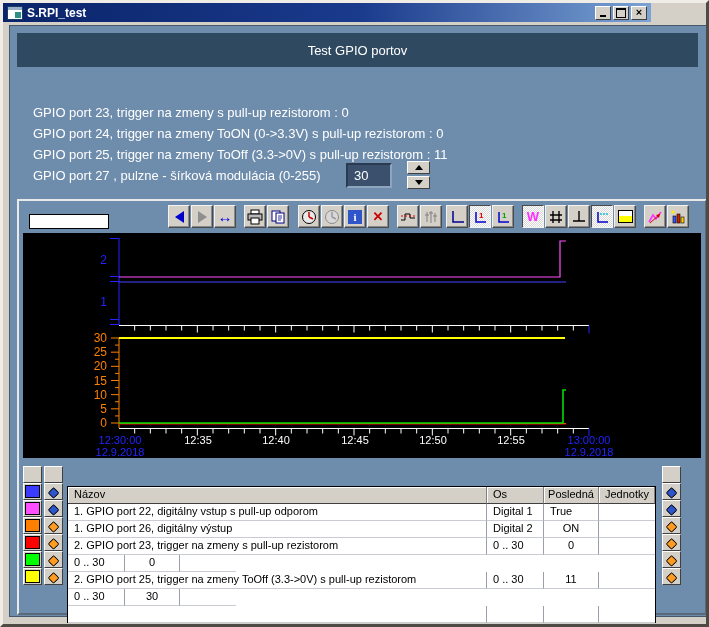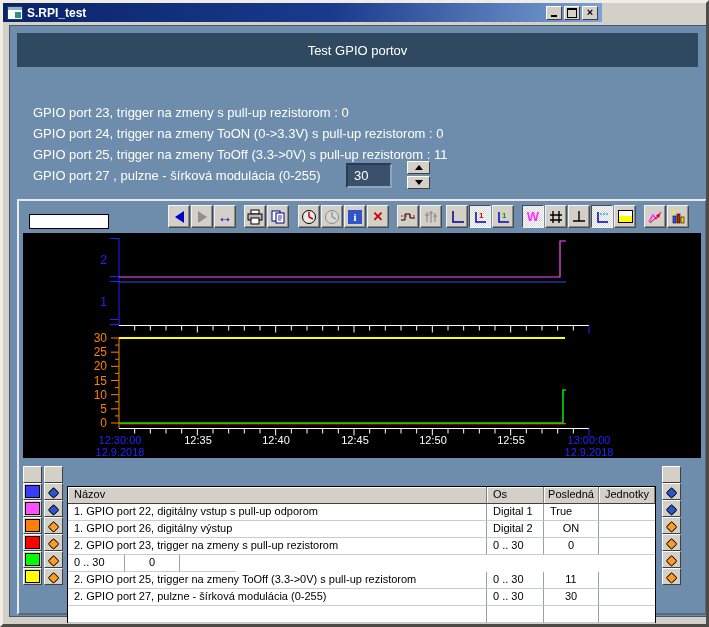--- a/index.html
+++ b/index.html
@@ -1,20 +1,20 @@
 <!DOCTYPE html>
 <html><head>
 <meta charset="utf-8">
 <style>
   html,body{margin:0;padding:0;}
   body{width:709px;height:627px;font-family:"Liberation Sans",sans-serif;}
   .app{position:relative;width:709px;height:627px;background:#d4d0c8;
        border:3px solid;border-color:#f0ede6 #4e4a45 #4e4a45 #f0ede6;box-sizing:border-box;overflow:hidden;}
   
-  .titlebar{position:absolute;left:0;top:0;width:599px;height:19px;
+  .titlebar{position:absolute;left:0;top:0;width:648px;height:19px;
     background:linear-gradient(90deg,#0a246a 0%,#1a3a8c 55%,#7ba3d4 100%);
     display:flex;align-items:center;padding:0 2px;box-sizing:border-box;justify-content:flex-end;}
   .titleicon{width:14px;height:12px;background:#fff;border:1px solid #1a3a6a;margin:0 4px 0 2px;position:relative;}
   .titleicon::before{content:"";position:absolute;left:0;top:0;right:0;height:3px;background:#9ab0c8;}
   .titleicon::after{content:"";position:absolute;right:1px;bottom:1px;width:6px;height:6px;background:#2e8f86;}
   .titletext{color:#fff;font-weight:bold;font-size:12px;flex:1;}
   .winbtns{display:flex;gap:2px;margin-right:2px;}
   .wbtn{width:16px;height:14px;background:#d4d0c8;border:1px solid;border-color:#fff #404040 #404040 #fff;
         padding:0;display:flex;align-items:center;justify-content:center;font-size:9px;line-height:1;}
   .gl-min{width:6px;height:2px;background:#000;margin-top:7px;}
@@ -433,21 +433,20 @@
       <div class="c last">0</div>
       <div class="c unit"></div>
     </div>
     <div class="trow">
       <div class="c name">2. GPIO port 25, trigger na zmeny ToOff (3.3-&gt;0V) s pull-up rezistorom</div>
       <div class="c os">0 .. 30</div>
       <div class="c last">11</div>
       <div class="c unit"></div>
     </div>
     <div class="trow">
-      <div class="c name">2. GPIO port 27, pulzne - šírková modulácia (0-255)</div>
       <div class="c os">0 .. 30</div>
       <div class="c last">30</div>
       <div class="c unit"></div>
     </div>
     <div class="trow">
       <div class="c name"></div>
       <div class="c os"></div>
       <div class="c last"></div>
       <div class="c unit"></div>
     </div>

